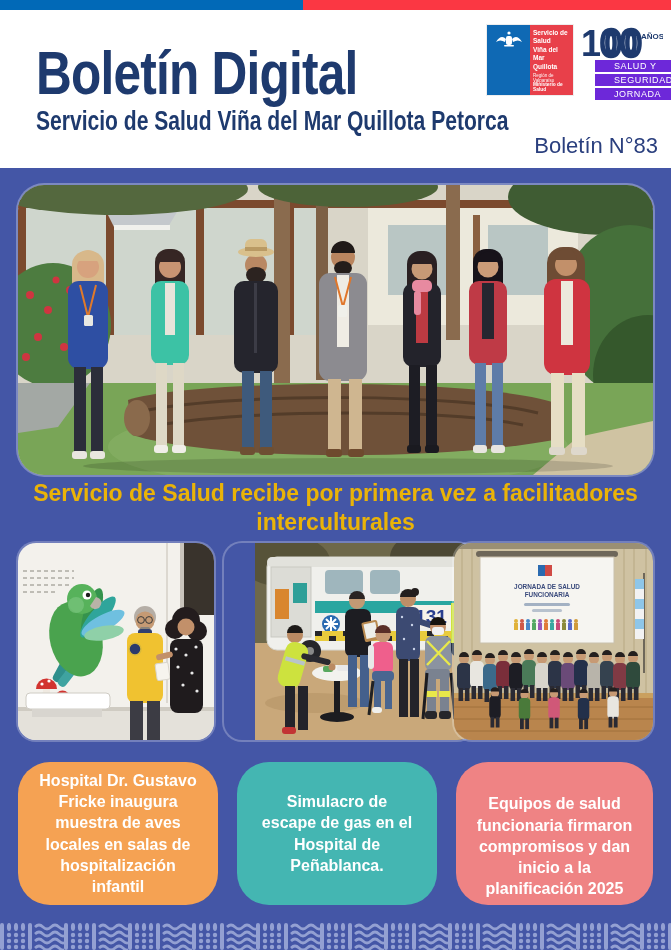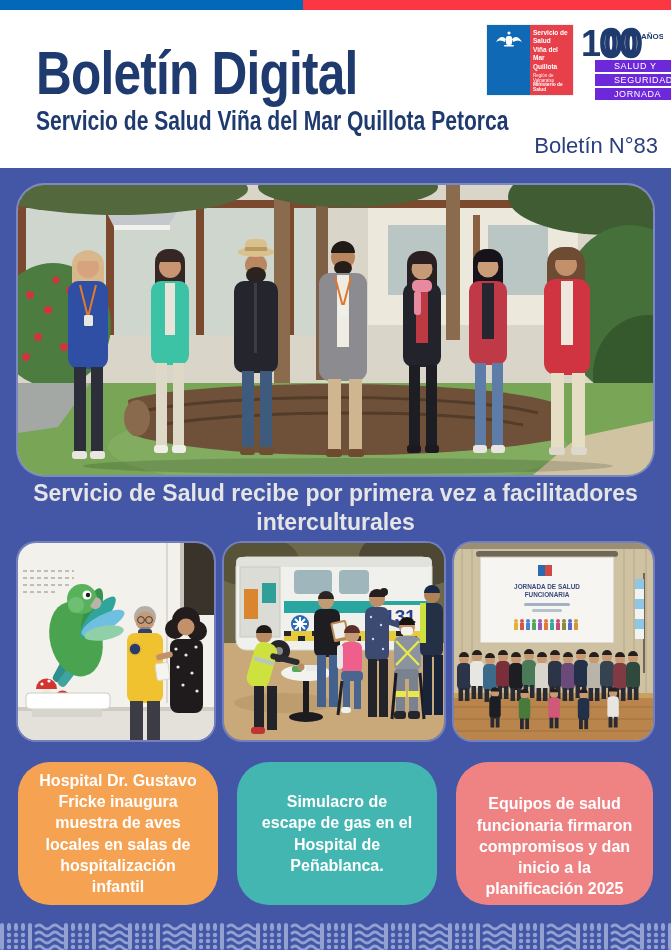--- a/index.html
+++ b/index.html
@@ -30,25 +30,25 @@
   .cent-boxes{position:absolute;left:14px;top:33px;display:flex;flex-direction:column;align-items:flex-start;}
   .cent-box{background:#6d28d9;color:#fff;font-size:9px;font-weight:normal;letter-spacing:.6px;padding:1px 19px;margin-top:2px;white-space:nowrap;}
 
   
   .blue-area{position:absolute;top:168px;left:0;width:671px;height:782px;background:#4456A6;}
 
   figure{margin:0;}
   .main-photo{position:absolute;left:18px;top:17px;width:635px;height:290px;border-radius:26px;overflow:hidden;box-shadow:0 0 0 2px rgba(255,255,255,.30);}
   .main-photo svg,.photo svg{display:block;width:100%;height:100%;}
 
-  .caption{position:absolute;top:311px;left:0;width:671px;text-align:center;color:#e5e5e5;font-weight:bold;font-size:23px;line-height:1.25;white-space:pre-line;}
+  .caption{position:absolute;top:311px;left:0;width:671px;text-align:center;color:#eab308;font-weight:bold;font-size:23px;line-height:1.25;white-space:pre-line;}
 
   .photo{position:absolute;top:375px;height:197px;border-radius:18px;overflow:hidden;box-shadow:0 0 0 2px rgba(255,255,255,.25);}
   .photo-1{left:18px;width:196px;}
-  .photo-2{left:224px;width:220px;}
+  .photo-2{left:224px;width:220px;padding-left:31px;}
   .photo-3{left:454px;width:199px;}
 
   .card{position:absolute;top:594px;height:143px;border-radius:32px;color:#fff;font-weight:bold;font-size:16px;line-height:1.32;display:flex;align-items:center;justify-content:center;text-align:center;padding:6px 10px;box-sizing:border-box;white-space:pre-line;}
   .card-1{left:18px;width:200px;}
   .card-2{left:237px;width:200px;}
   .card-3{left:456px;width:197px;align-items:flex-end;}
 
   .pattern{position:absolute;left:0;top:754px;width:671px;height:28px;}
 </style>
 </head>

